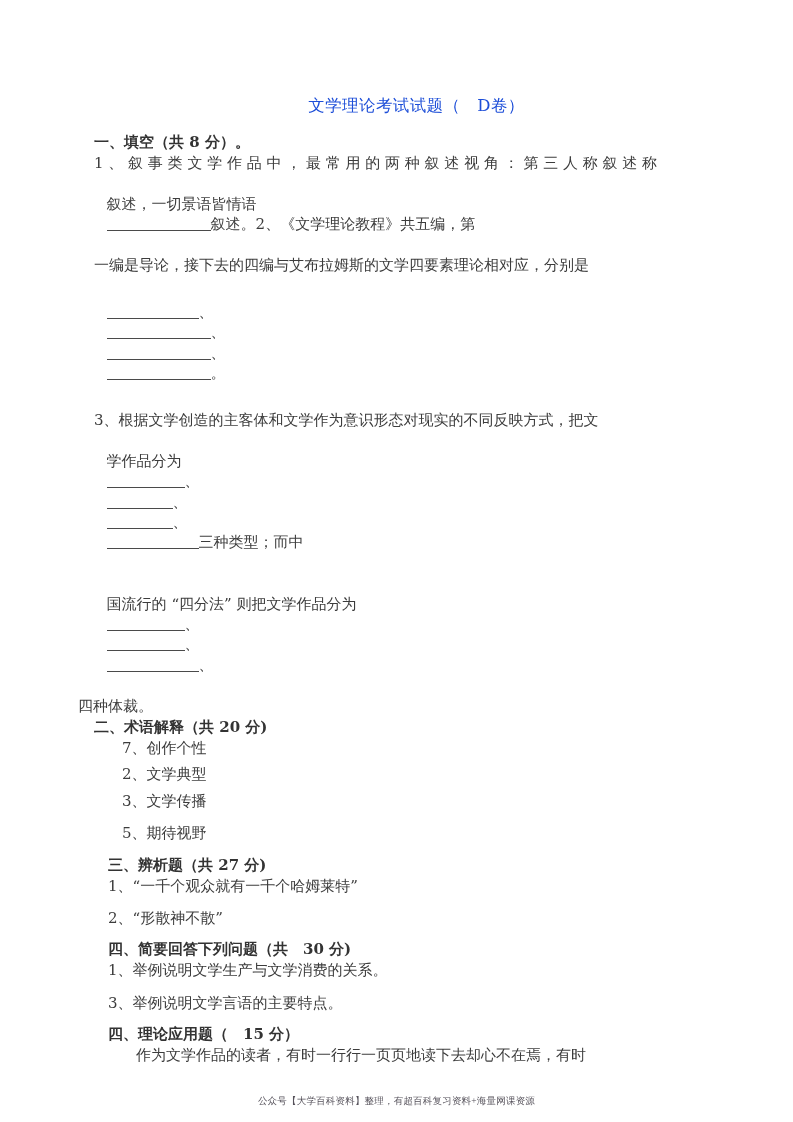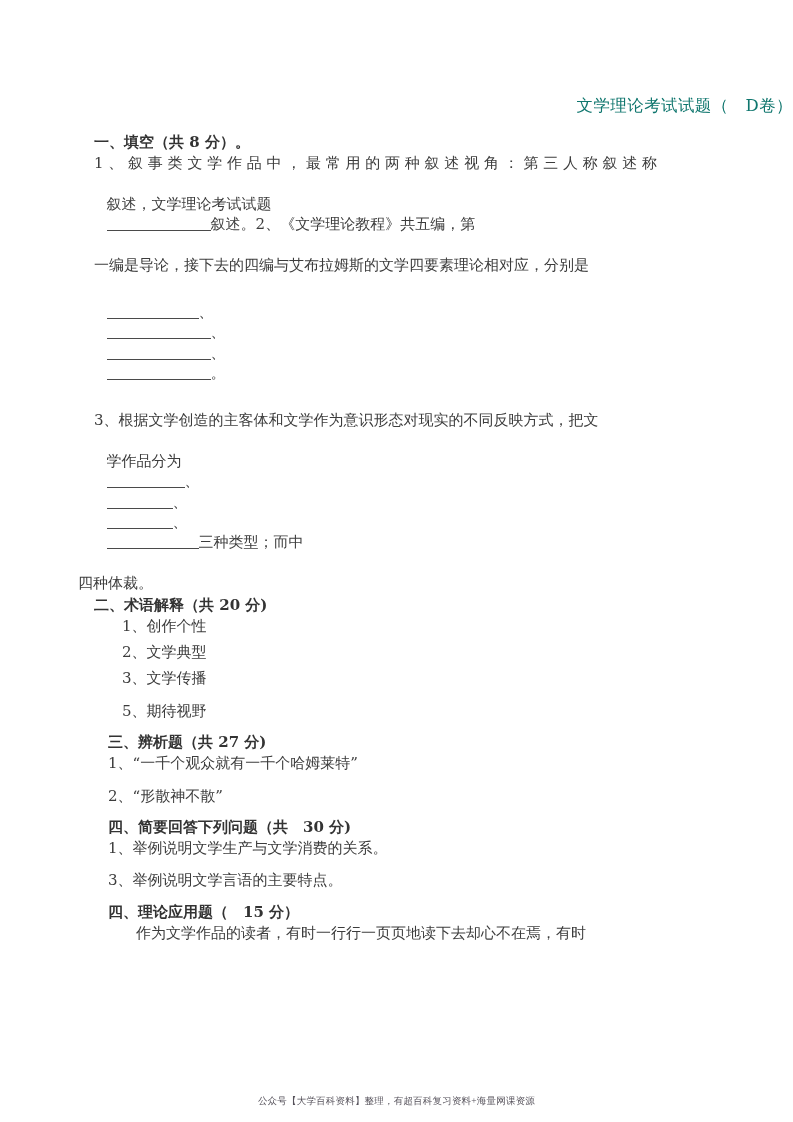--- a/index.html
+++ b/index.html
@@ -22,24 +22,24 @@
     inset: 0;
     padding: 0;
   }
 
   
   .doc-title {
     position: absolute;
     top: 95px;
     left: 0;
     right: 0;
-    text-align: right;
+    text-align: center;
     font-size: 16.5px;
     letter-spacing: 0.4px;
-    color: #0f766e;
+    color: #1d4ed8;
     padding-left: 40px;
   }
 
   
   .body-block {
     position: absolute;
     top: 131px;
     left: 78px;
     width: 640px;
   }
@@ -100,21 +100,21 @@
 
   <div class="doc-title">文学理论考试试题（　D卷）</div>
 
   <div class="body-block">
 
     <div class="sec-head indent-1">一、填空（共 8 分）。</div>
 
     <div class="line indent-1">1 、 叙 事 类 文 学 作 品 中 ， 最 常 用 的 两 种 叙 述 视 角 ： 第 三 人 称 叙 述 称</div>
 
     <div class="line">
-      <span>叙述，文学理论考试试题</span>
+      <span>叙述，一切景语皆情语</span>
       <span class="blank b-xxl"></span><span>叙述。2、《文学理论教程》共五编，第</span>
     </div>
 
     <div class="line indent-1">一编是导论，接下去的四编与艾布拉姆斯的文学四要素理论相对应，分别是</div>
 
     <div class="gap-sm"></div>
 
     <div class="line">
       <span class="blank b-xl"></span><span class="spaced-lite">、</span>
       <span class="blank b-xxl"></span><span class="spaced-lite">、</span>
@@ -127,26 +127,32 @@
     <div class="line indent-1">3、根据文学创造的主客体和文学作为意识形态对现实的不同反映方式，把文</div>
 
     <div class="line">
       <span>学作品分为</span>
       <span class="blank b-lg"></span><span class="spaced-lite">、</span>
       <span class="blank b-md"></span><span class="spaced-lite">、</span>
       <span class="blank b-md"></span><span class="spaced-lite">、</span>
       <span class="blank b-xl"></span><span>三种类型；而中</span>
     </div>
 
+    <div class="line">
+      <span>国流行的 “四分法” 则把文学作品分为</span>
+      <span class="blank b-lg"></span><span class="spaced-lite">、</span>
+      <span class="blank b-lg"></span><span class="spaced-lite">、</span>
+      <span class="blank b-xl"></span><span class="spaced-lite">、</span>
+    </div>
 
     <div class="line">四种体裁。</div>
 
     <div class="sec-head indent-1">二、术语解释（共 20 分)</div>
 
-    <div class="line indent-3">1、创作个性</div>
+    <div class="line indent-3">7、创作个性</div>
     <div class="gap-sm"></div>
     <div class="line indent-3">2、文学典型</div>
     <div class="gap-sm"></div>
     <div class="line indent-3">3、文学传播</div>
     <div class="gap-sm"></div>
     <div class="gap-sm"></div>
     <div class="line indent-3">5、期待视野</div>
 
     <div class="gap-md"></div>
 

